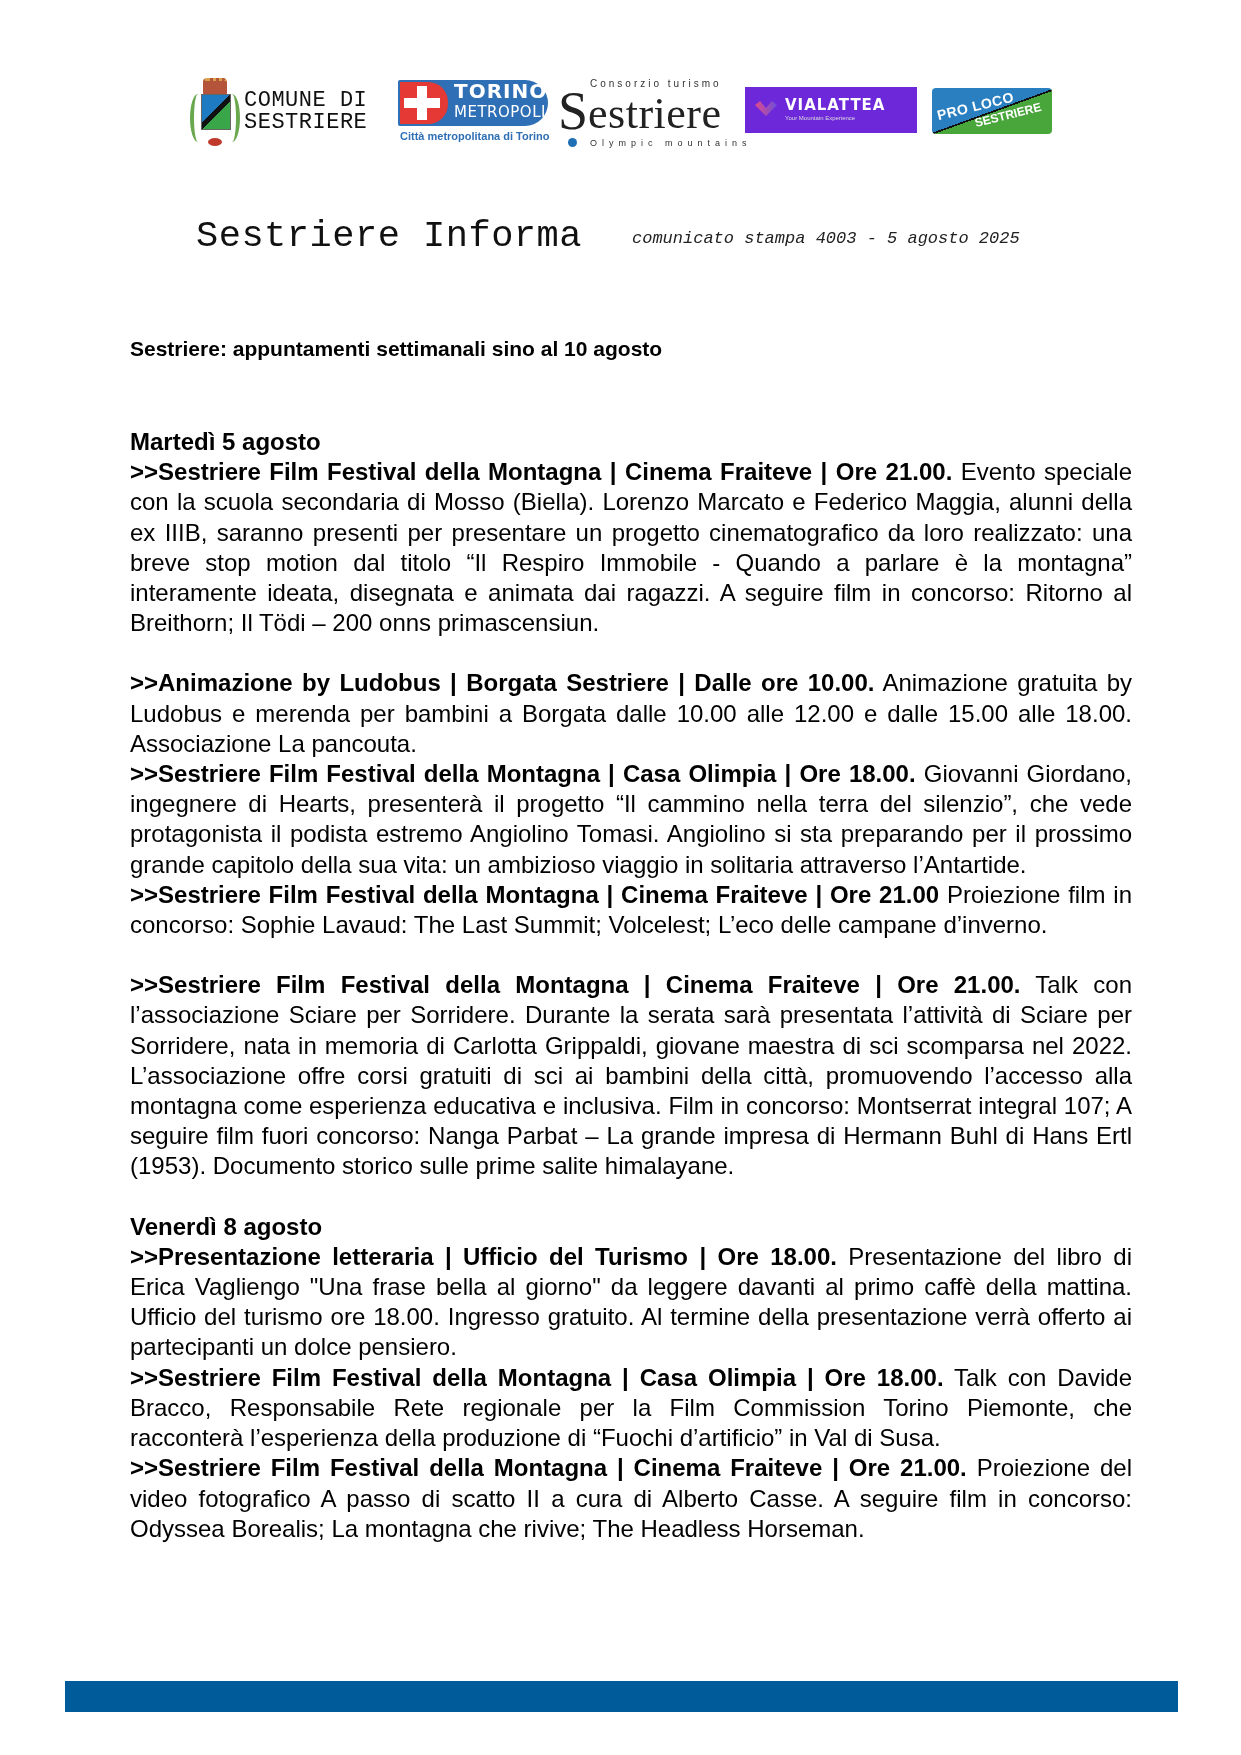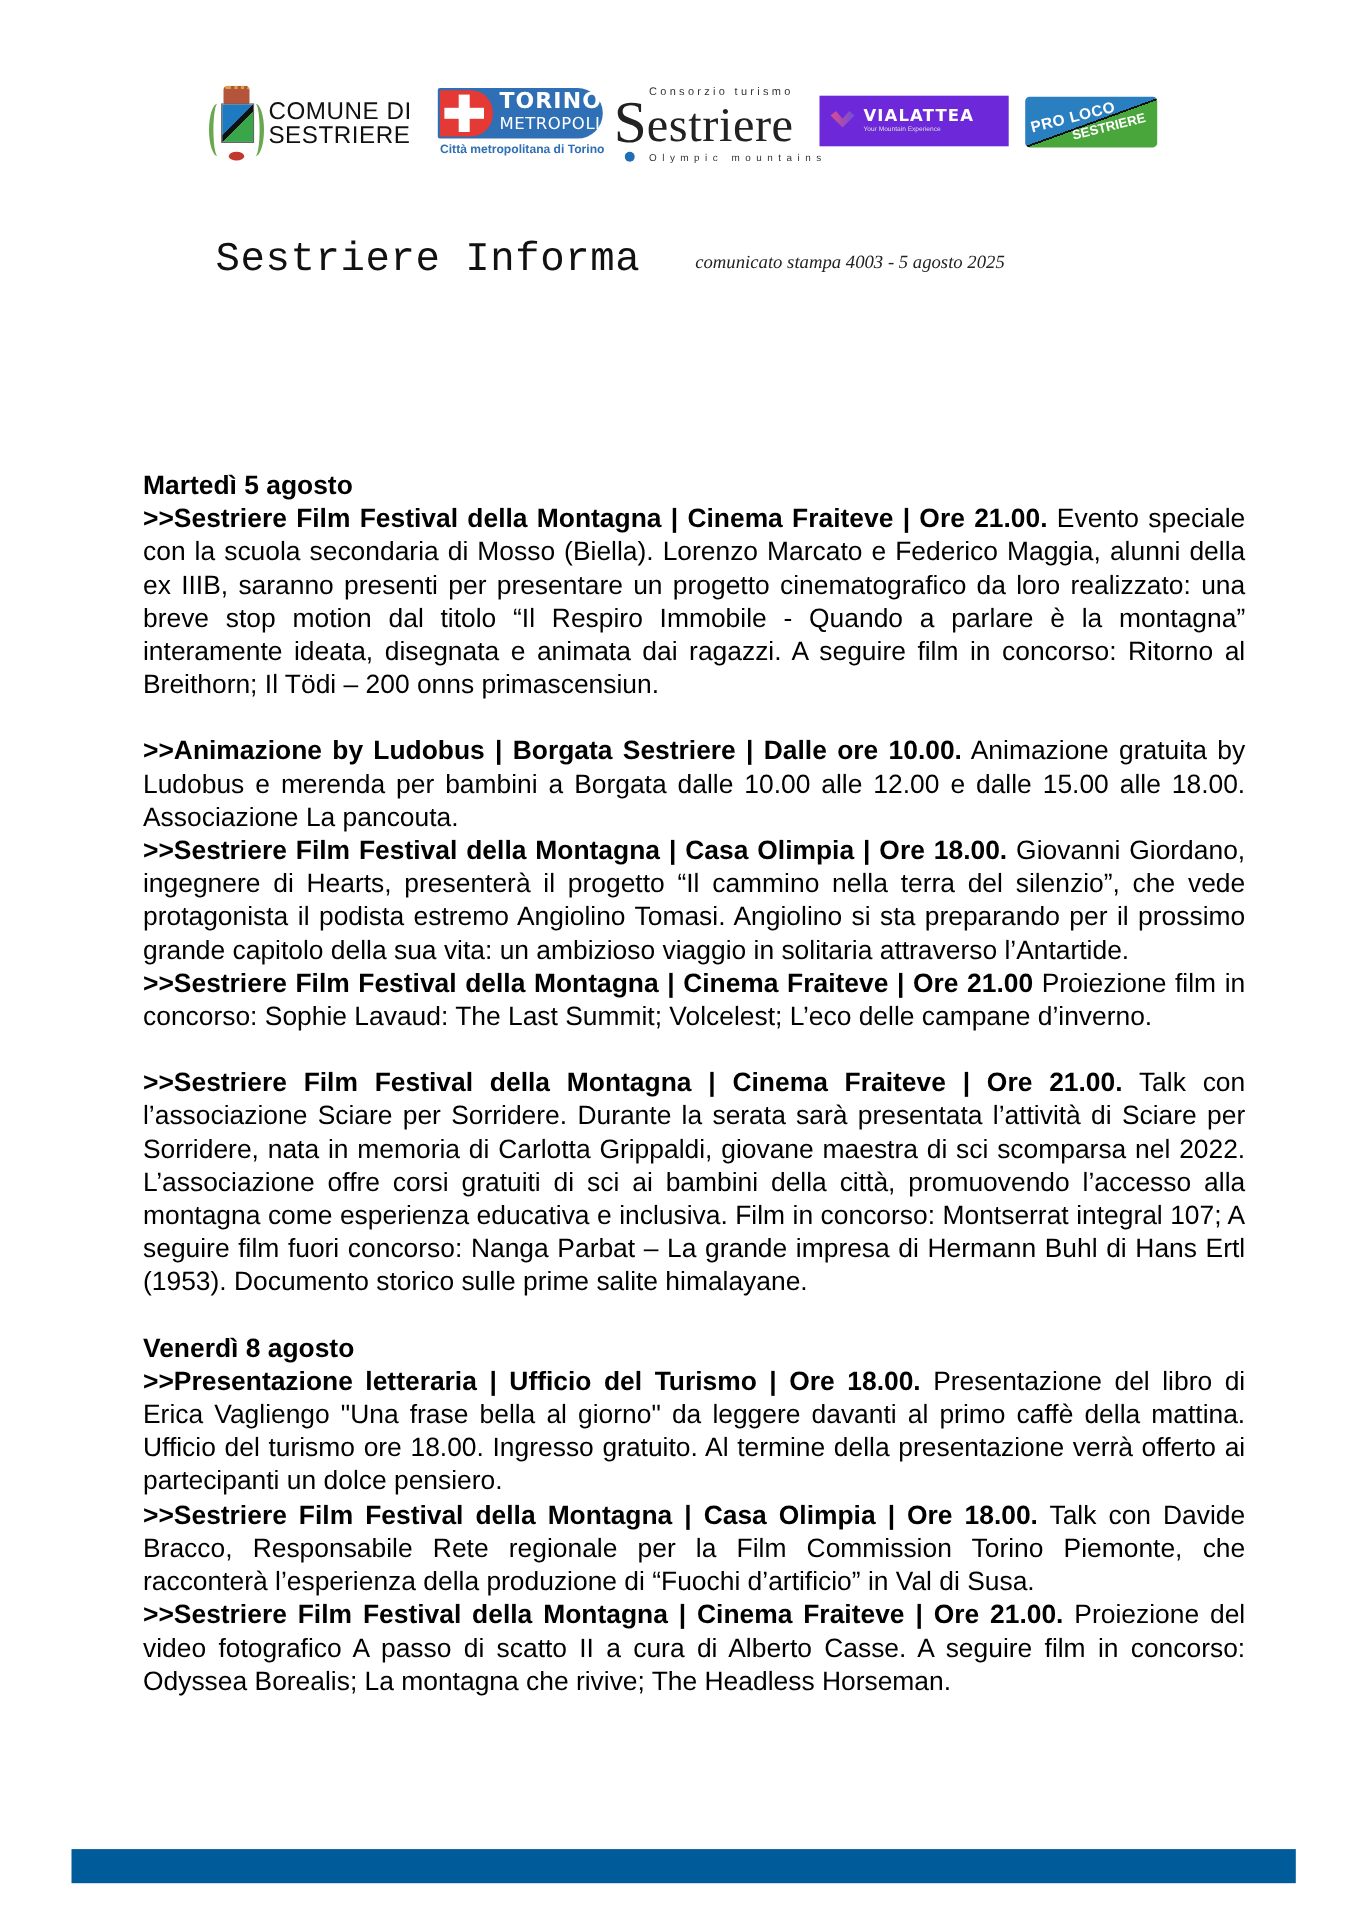--- a/index.html
+++ b/index.html
@@ -10,21 +10,21 @@
   .logos { position: absolute; left: 190px; top: 74px; height: 80px; width: 870px; }
   .logo { position: absolute; }
 
   .comune { left: 0; top: 2px; width: 200px; height: 76px; }
   .comune .crest { position: absolute; left: 0; top: 0; width: 50px; height: 76px; }
   .comune .crest .crown { position: absolute; left: 13px; top: 2px; width: 24px; height: 14px; background: #b3543b; border-radius: 4px 4px 2px 2px; border-top: 3px dotted #d8a24a; }
   .comune .crest .shield { position: absolute; left: 11px; top: 18px; width: 28px; height: 34px; background: linear-gradient(135deg, #1f7bc1 0 45%, #111 45% 55%, #3aa64a 55% 100%); border: 1px solid #666; }
   .comune .crest .wreath-l { position: absolute; left: 0; top: 18px; width: 12px; height: 48px; border-left: 4px solid #6aa84f; border-radius: 50% 0 0 50%; }
   .comune .crest .wreath-r { position: absolute; right: 0; top: 18px; width: 12px; height: 48px; border-right: 4px solid #6aa84f; border-radius: 0 50% 50% 0; }
   .comune .crest .ribbon { position: absolute; left: 18px; top: 62px; width: 14px; height: 8px; background: #c0392b; border-radius: 50%; }
-  .comune .name { position: absolute; left: 54px; top: 14px; font-family: Liberation Sans, sans-serif; font-size: 22px; line-height: 22px; letter-spacing: 0.5px; color: #111; }
+  .comune .name { position: absolute; left: 54px; top: 14px; font-family: Liberation Mono, monospace; font-size: 22px; line-height: 22px; letter-spacing: 0.5px; color: #111; }
 
   .torino { left: 208px; top: 6px; width: 152px; height: 68px; }
   .torino .pill { position: absolute; left: 0; top: 0; width: 150px; height: 46px; background: #2f6fb5; border-radius: 2px 24px 24px 2px; }
   .torino .flag { position: absolute; left: 2px; top: 2px; width: 48px; height: 42px; background: #e53935; border-radius: 0 20px 20px 0; overflow: hidden; }
   .torino .flag .v { position: absolute; left: 17px; top: 4px; width: 10px; height: 34px; background: #fff; }
   .torino .flag .h { position: absolute; left: 4px; top: 16px; width: 36px; height: 10px; background: #fff; }
   .torino .t1 { position: absolute; left: 56px; top: 0px; color: #fff; font-family: "DejaVu Sans", sans-serif; font-size: 20px; font-weight: bold; letter-spacing: 1px; line-height: 22px; }
   .torino .t2 { position: absolute; left: 56px; top: 22px; color: #fff; font-family: "DejaVu Sans", sans-serif; font-size: 15px; letter-spacing: 0.5px; line-height: 20px; }
   .torino .sub { position: absolute; left: 2px; top: 50px; color: #2f6fb5; font-size: 11px; font-weight: bold; white-space: nowrap; }
 
@@ -41,21 +41,21 @@
   .vialattea .t1 { position: absolute; left: 40px; top: 9px; color: #fff; font-family: "DejaVu Sans", sans-serif; font-weight: bold; font-size: 15px; letter-spacing: 1px; line-height: 18px; }
   .vialattea .t2 { position: absolute; left: 40px; top: 28px; color: #ddd; font-size: 6px; white-space: nowrap; }
 
   .proloco { left: 742px; top: 14px; width: 120px; height: 46px; border-radius: 4px; overflow: hidden; background: linear-gradient(160deg, #2a7fc1 0 50%, #111 50% 52%, #48a63a 52% 100%); }
   .proloco .t1 { position: absolute; left: 4px; top: 10px; color: #fff; font-weight: bold; font-size: 14px; transform: rotate(-14deg); white-space: nowrap; letter-spacing: 0.5px; }
   .proloco .t2 { position: absolute; left: 42px; top: 20px; color: #fff; font-weight: bold; font-size: 12px; transform: rotate(-14deg); white-space: nowrap; }
 
   
   .masthead { position: absolute; left: 186px; top: 214px; width: 880px; height: 44px; }
   .masthead .title { position: absolute; left: 10px; top: 0; font-family: "Liberation Mono", monospace; font-size: 37px; line-height: 44px; letter-spacing: 0.5px; color: #111; }
-  .masthead .press { position: absolute; left: 446px; top: 14px; font-family: Liberation Serif, serif; font-style: italic; font-size: 17px; line-height: 22px; color: #222; white-space: nowrap; }
+  .masthead .press { position: absolute; left: 446px; top: 14px; font-family: Liberation Mono, monospace; font-style: italic; font-size: 17px; line-height: 22px; color: #222; white-space: nowrap; }
 
   
   .headline { position: absolute; left: 130px; top: 334px; font-size: 21px; font-weight: bold; line-height: 30px; white-space: nowrap; }
 
   
   .body { position: absolute; left: 130px; top: 427px; width: 1002px; font-size: 24px; line-height: 30.2px; }
   .day { margin-bottom: 30px; }
   .day-title { font-weight: bold; }
   .event { text-align: justify; }
   .event .lead { font-weight: bold; }
@@ -121,20 +121,21 @@
       <div class="t1">PRO LOCO</div>
       <div class="t2">SESTRIERE</div>
     </div>
   </div>
 
   <div class="masthead">
     <div class="title">Sestriere Informa</div>
     <div class="press">comunicato stampa 4003 - 5 agosto 2025</div>
   </div>
 
+  <div class="headline">Sestriere: appuntamenti settimanali sino al 10 agosto</div>
 
   <div class="body">
 
     <div class="day">
       <div class="day-title">Martedì 5 agosto</div>
       <div class="event"><span class="lead">&gt;&gt;Sestriere Film Festival della Montagna | Cinema Fraiteve | Ore 21.00.</span><span> Evento speciale con la scuola secondaria di Mosso (Biella). Lorenzo Marcato e Federico Maggia, alunni della ex IIIB, saranno presenti per presentare un progetto cinematografico da loro realizzato: una breve stop motion dal titolo “Il Respiro Immobile - Quando a parlare è la montagna” interamente ideata, disegnata e animata dai ragazzi. A seguire film in concorso: Ritorno al Breithorn; Il Tödi – 200 onns primascensiun.</span></div>
     </div>
 
     <div class="day">
       <div class="event"><span class="lead">&gt;&gt;Animazione by Ludobus | Borgata Sestriere | Dalle ore 10.00.</span><span> Animazione gratuita by Ludobus e merenda per bambini a Borgata dalle 10.00 alle 12.00 e dalle 15.00 alle 18.00. Associazione La pancouta.</span></div>

